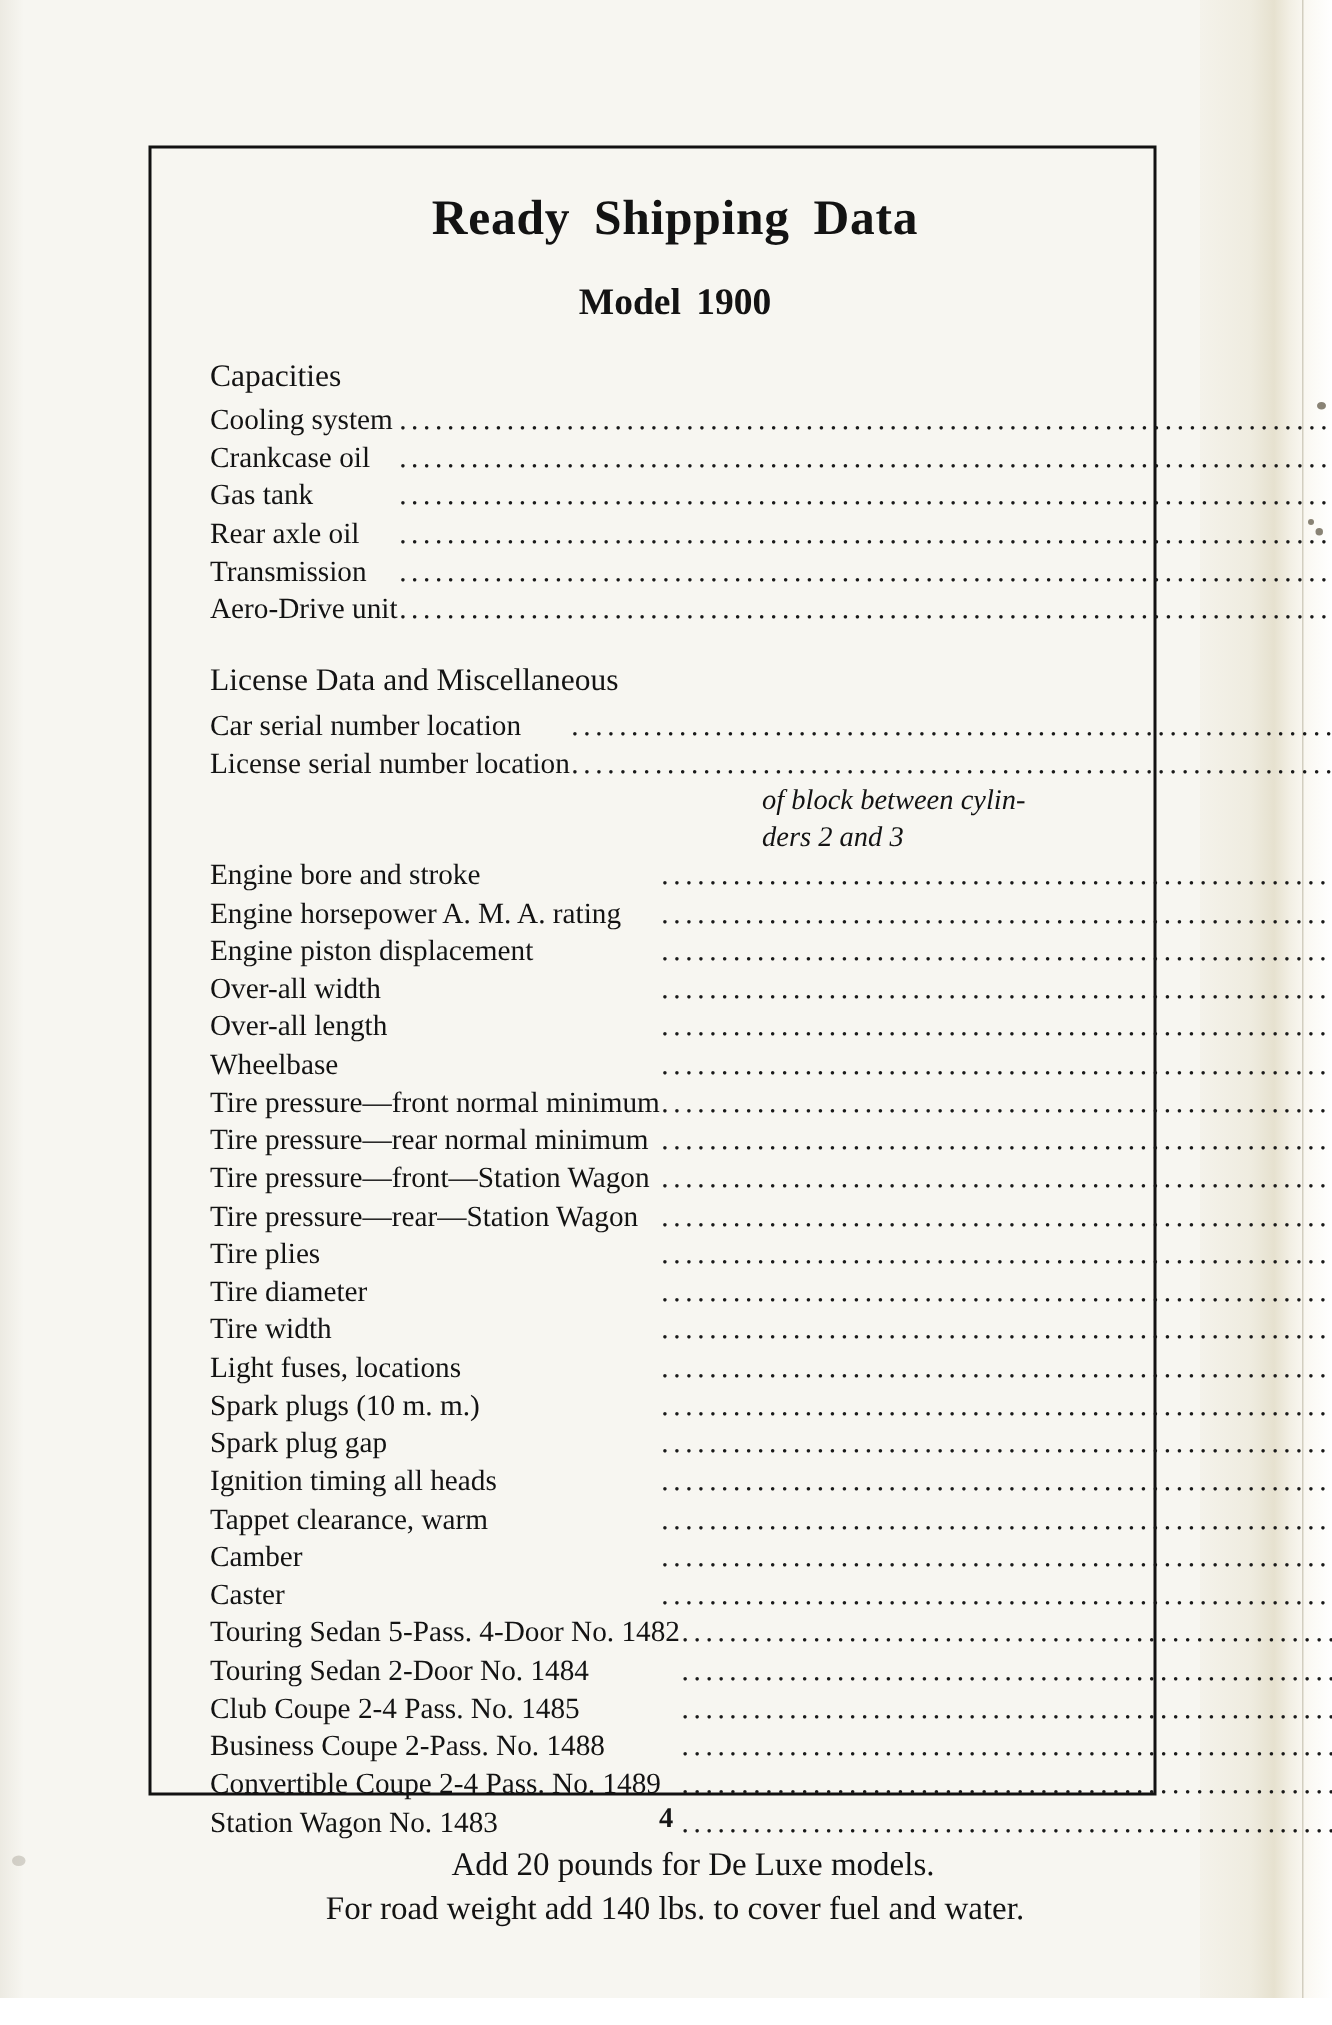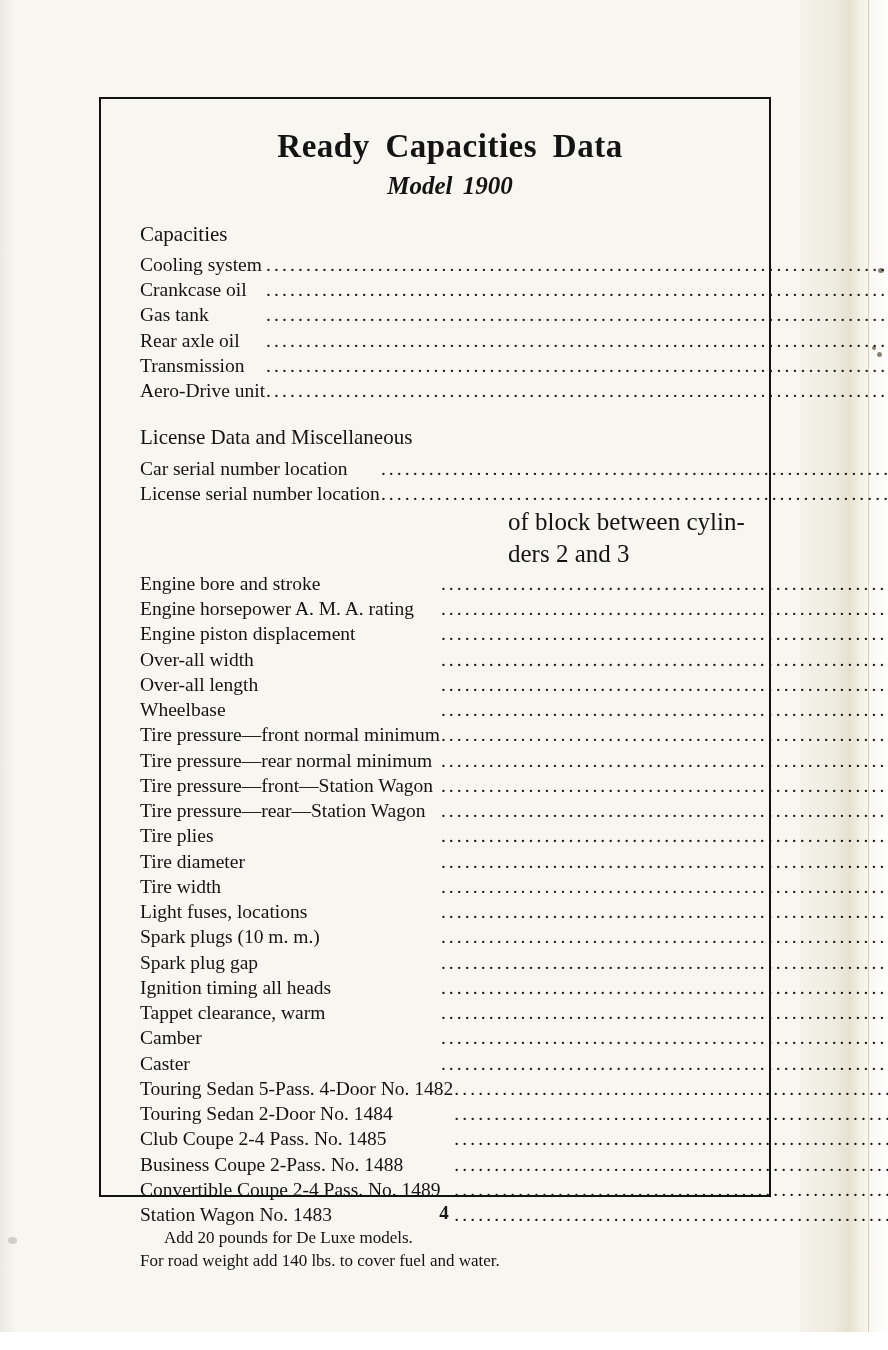--- a/index.html
+++ b/index.html
@@ -72,24 +72,23 @@
     text-align: center;
     letter-spacing: .5px;
     margin: 0;
     word-spacing: 7px;
     line-height: 1.1;
   }
   .doc-subtitle {
     font-size: 25px;
     font-weight: bold;
     text-align: center;
-    margin: 8px 0 0 0;
+    margin: 24px 0 0 0;
     word-spacing: 4px;
     line-height: 1.1;
-    font-style: italic;
   }
   .section-head {
     font-size: 21px;
     font-weight: normal;
     margin: 22px 0 6px 0;
     line-height: 1.15;
   }
   .section-head.tight { margin-top: 19px; }
 
   table.spec {
@@ -122,29 +121,31 @@
   
   table.caps { width: 615px; }
 
   
   table.misc { width: 560px; }
 
   
   table.ship { width: 617px; }
 
   .cont-line {
-    font-size: 25px;
+    font-size: 19px;
     line-height: 1.295;
     padding-left: 368px;
     white-space: nowrap;
+    font-style: italic;
   }
   .plain-line {
-    font-size: 17px;
+    font-size: 22px;
     line-height: 1.33;
     white-space: nowrap;
+    text-align: center;
   }
   .plain-line.indent { padding-left: 24px; }
 
   #page-number {
     position: absolute;
     left: 0; top: 1202px;
     width: 888px;
     text-align: center;
     font-size: 19px;
     font-weight: bold;
@@ -160,21 +161,21 @@
 <div id="page-edge-line"></div>
 <div class="edge-nick" style="left:878px;top:268px;width:6px;height:5px;"></div>
 <div class="edge-nick" style="left:877px;top:352px;width:5px;height:5px;"></div>
 <div class="edge-nick" style="left:872px;top:346px;width:4px;height:4px;"></div>
 <div class="edge-nick" style="left:8px;top:1237px;width:9px;height:7px;opacity:.25;"></div>
 
 <div id="content-frame"></div>
 
 <div id="content">
 
-  <h1 class="doc-title">Ready Capacities Data</h1>
+  <h1 class="doc-title">Ready Shipping Data</h1>
   <h2 class="doc-subtitle">Model 1900</h2>
 
   <h3 class="section-head">Capacities</h3>
   <table class="spec caps">
     <tbody>
       <tr>
         <td class="r-label">Cooling system</td>
         <td class="r-dots">
             <span></span>
           </td>

